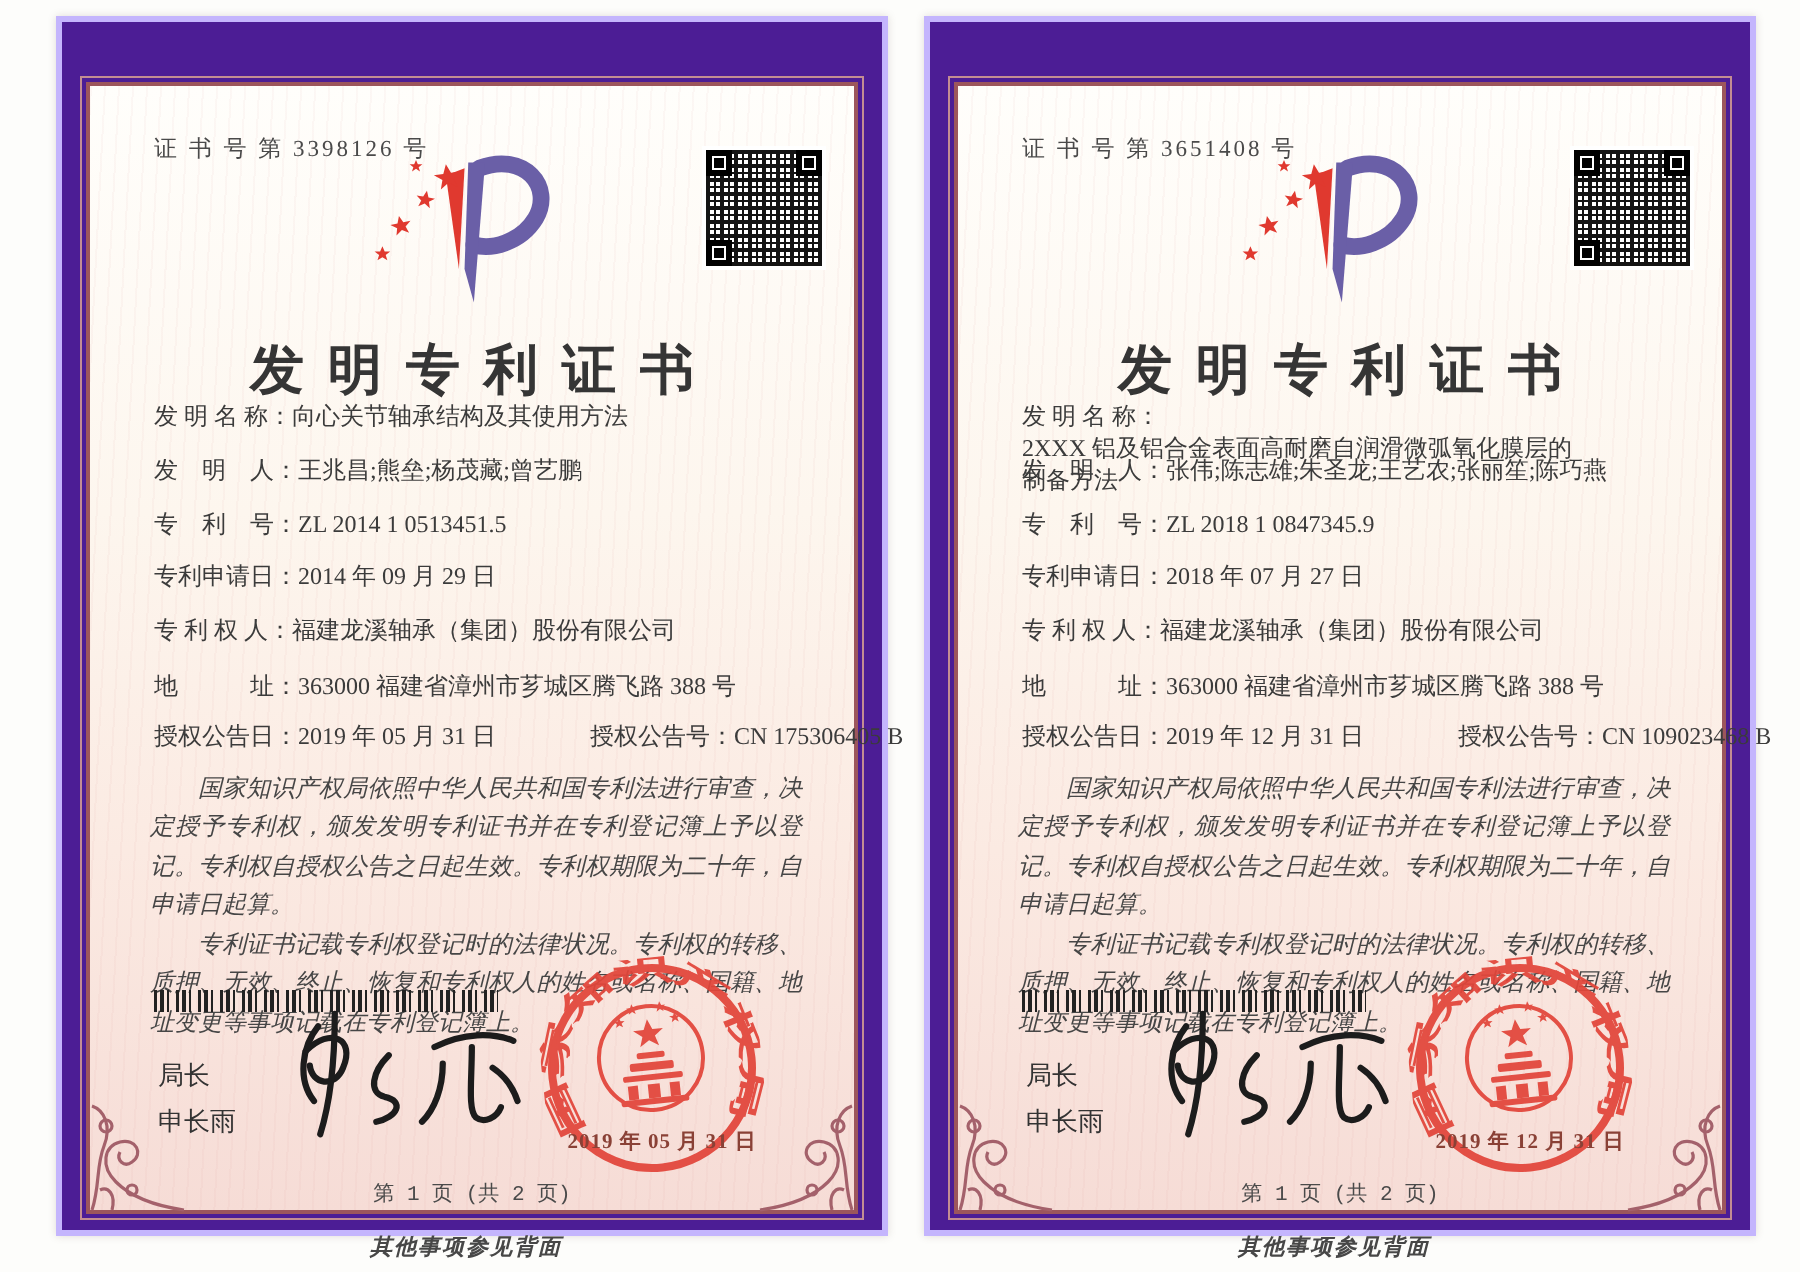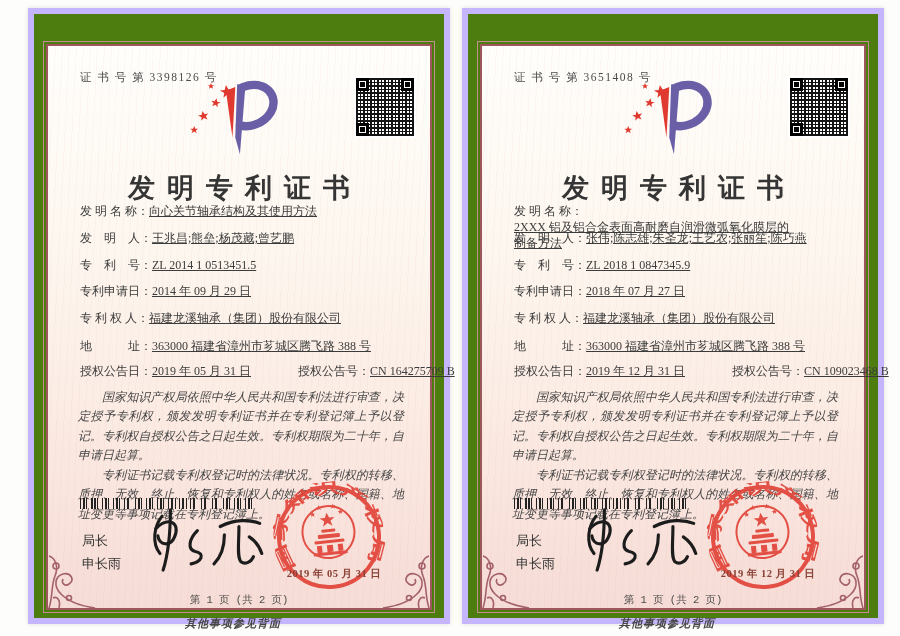--- a/index.html
+++ b/index.html
@@ -4,22 +4,22 @@
 <style>
   html,body{margin:0;padding:0;}
   body{
     width:900px;height:636px;position:relative;overflow:hidden;
     background:#fdfdfb;
     font-family:"Liberation Serif","DejaVu Serif",serif;
     color:#3a3a3a;
   }
   .cert{
     position:absolute;top:8px;width:410px;height:604px;
-    background:#4d7c0f;
-    border:6px solid #c4b5fd;
+    background:#4c1d95;
+    border:3px solid #c4b5fd;
     box-shadow:0 0 4px rgba(90,70,60,.18);
   }
   .frame{
     position:absolute;left:12px;right:12px;top:30px;bottom:8px;
     border:2px solid #9c565c;
     outline:1px solid #c38d92;
     outline-offset:2px;
     background:
       repeating-linear-gradient(93deg, rgba(205,120,120,0.05) 0 1px, rgba(0,0,0,0) 1px 7px),
       linear-gradient(180deg,#fffefb 0%, #fdf6ee 38%, #fbeae2 68%, #f6dcd6 100%);
@@ -39,21 +39,21 @@
   .finder{position:absolute;width:13px;height:13px;border:3px solid #000;background:#fff;box-sizing:border-box;}
   .finder > span{position:absolute;left:1px;top:1px;width:5px;height:5px;background:#000;}
   .f-tl{left:0;top:0}.f-tr{right:0;top:0}.f-bl{left:0;bottom:0}
   .title{
     position:absolute;left:0;right:0;top:100px;text-align:center;
     font-size:27px;font-weight:bold;color:#353535;
     letter-spacing:12px;text-indent:12px;margin-top:24px;
   }
   .row{position:absolute;left:32px;right:16px;font-size:12px;color:#3b3b3b;line-height:1.35;}
   .lab{display:inline-block;min-width:62px;white-space:pre;}
-  .val{display:inline-block;vertical-align:top;max-width:285px;text-decoration:underline;}
+  .val{display:inline-block;vertical-align:top;max-width:285px;}
   .val2{display:block;}
   .grant2{position:absolute;left:218px;top:0;white-space:nowrap;}
   .bodytxt{
     position:absolute;top:342px;left:30px;right:26px;
     font-size:12px;line-height:1.62;color:#464646;font-style:italic;
   }
   .bodytxt p{margin:0;text-indent:2em;text-align:justify;}
   .barcode{
     position:absolute;left:32px;top:452px;width:172px;height:11px;
     background:repeating-linear-gradient(90deg,#222 0 1.5px,rgba(0,0,0,0) 1.5px 3px,#222 3px 5px,rgba(0,0,0,0) 5px 6.5px,#222 6.5px 7.5px,rgba(0,0,0,0) 7.5px 11px);
@@ -130,21 +130,21 @@
       <span class="lab">专利申请日：</span><span class="val">2014 年 09 月 29 日</span>
     </div>
     <div class="row" style="top:264px">
       <span class="lab">专 利 权 人：</span><span class="val"><span>福建龙溪轴承（集团）股份有限公司</span><span class="val2"></span></span>
     </div>
     <div class="row" style="top:292px">
       <span class="lab">地　　　址：</span><span class="val">363000 福建省漳州市芗城区腾飞路 388 号</span>
     </div>
     <div class="row" style="top:317px">
       <span class="lab">授权公告日：</span><span class="val">2019 年 05 月 31 日</span>
-      <span class="grant2"><span class="lab" style="min-width:0">授权公告号：</span><span class="val">CN 164275709 B</span></span>
+      <span class="grant2"><span class="lab" style="min-width:0">授权公告号：</span><span class="val">CN 175306405 B</span></span>
     </div>
 
     <div class="bodytxt">
       <p>国家知识产权局依照中华人民共和国专利法进行审查，决定授予专利权，颁发发明专利证书并在专利登记簿上予以登记。专利权自授权公告之日起生效。专利权期限为二十年，自申请日起算。</p>
       <p>专利证书记载专利权登记时的法律状况。专利权的转移、质押、无效、终止、恢复和专利权人的姓名或名称、国籍、地址变更等事项记载在专利登记簿上。</p>
     </div>
 
     <div class="barcode"></div>
     <div class="dirtitle">局长</div>
     <div class="dirname">申长雨</div>

